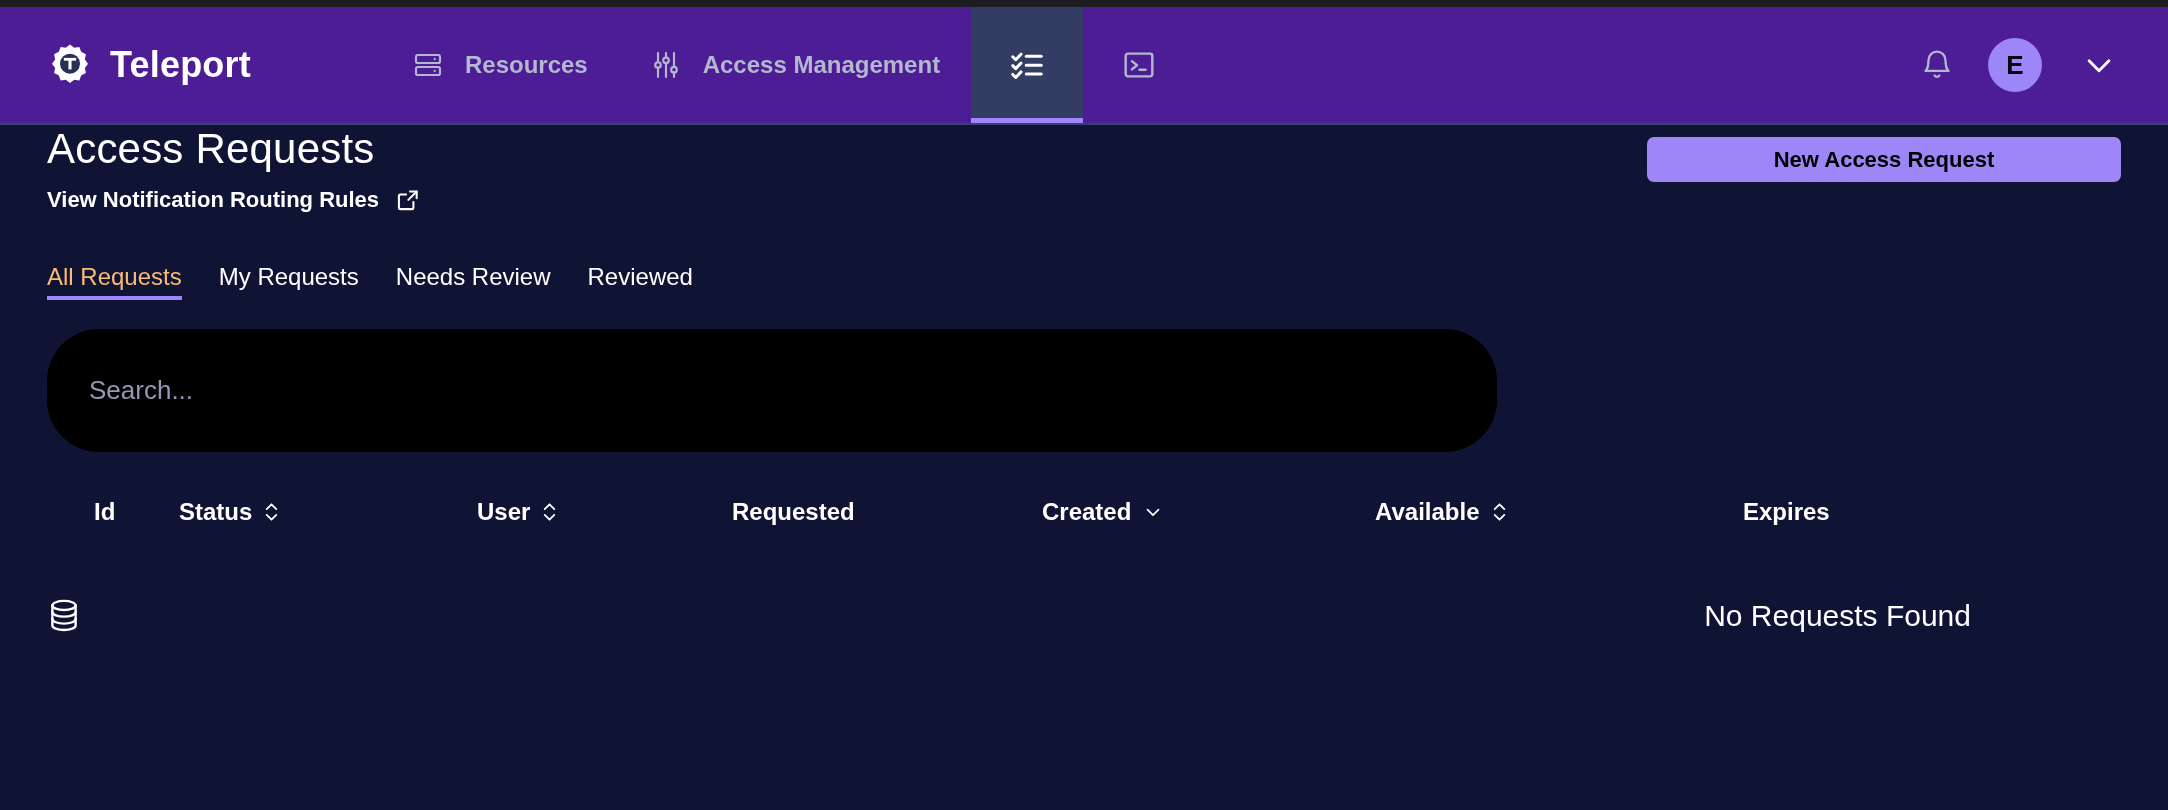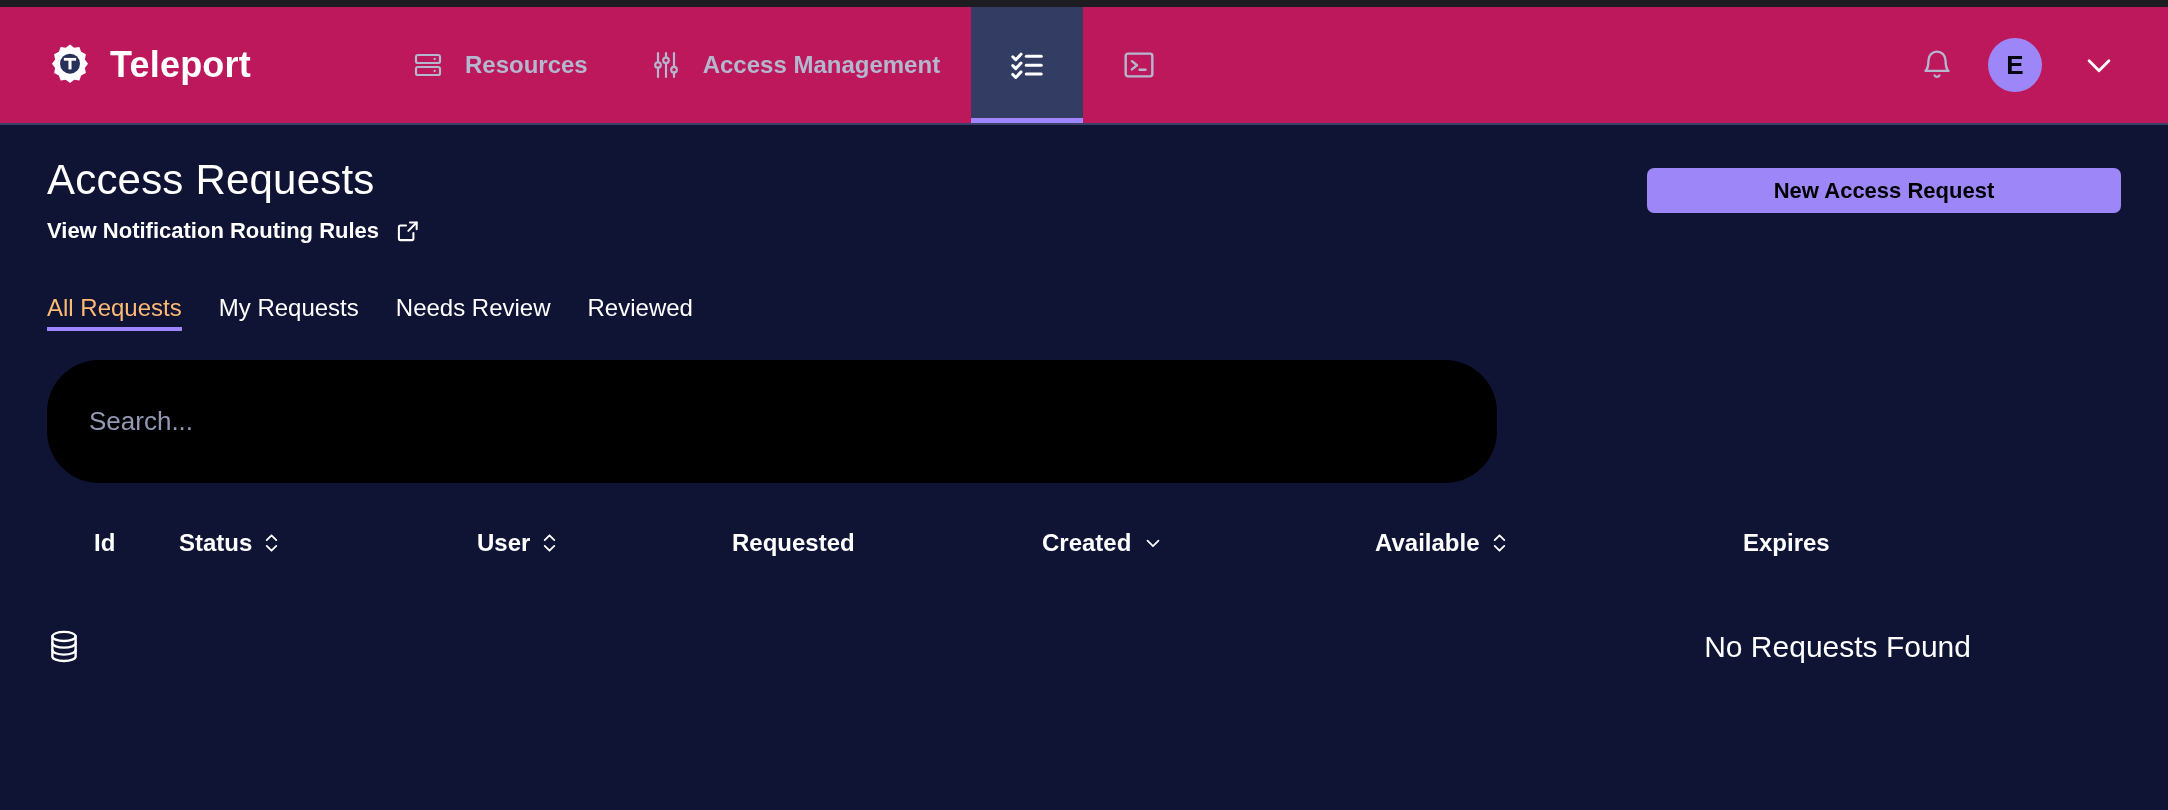--- a/index.html
+++ b/index.html
@@ -18,21 +18,21 @@
   
   .chrome-strip {
     height: 7px;
     background: #1d1d21;
     width: 100%;
   }
 
   
   .topnav {
     height: 118px;
-    background: #be185d;
+    background: #4c1d95;
     display: flex;
     align-items: stretch;
     position: relative;
     border-bottom: 2px solid #39406a;
   }
   .brand {
     display: flex;
     align-items: center;
     gap: 17px;
     padding-left: 47px;
@@ -123,21 +123,20 @@
   
   .page {
     padding: 0 47px;
     position: relative;
   }
 
   .page-head {
     display: flex;
     align-items: flex-start;
     justify-content: space-between;
-    margin-top: 31px;
   }
   .page-title {
     font-size: 42px;
     font-weight: normal;
     letter-spacing: 0.2px;
     color: #ffffff;
     line-height: 1.15;
   }
   .subtitle-row {
     display: flex;

